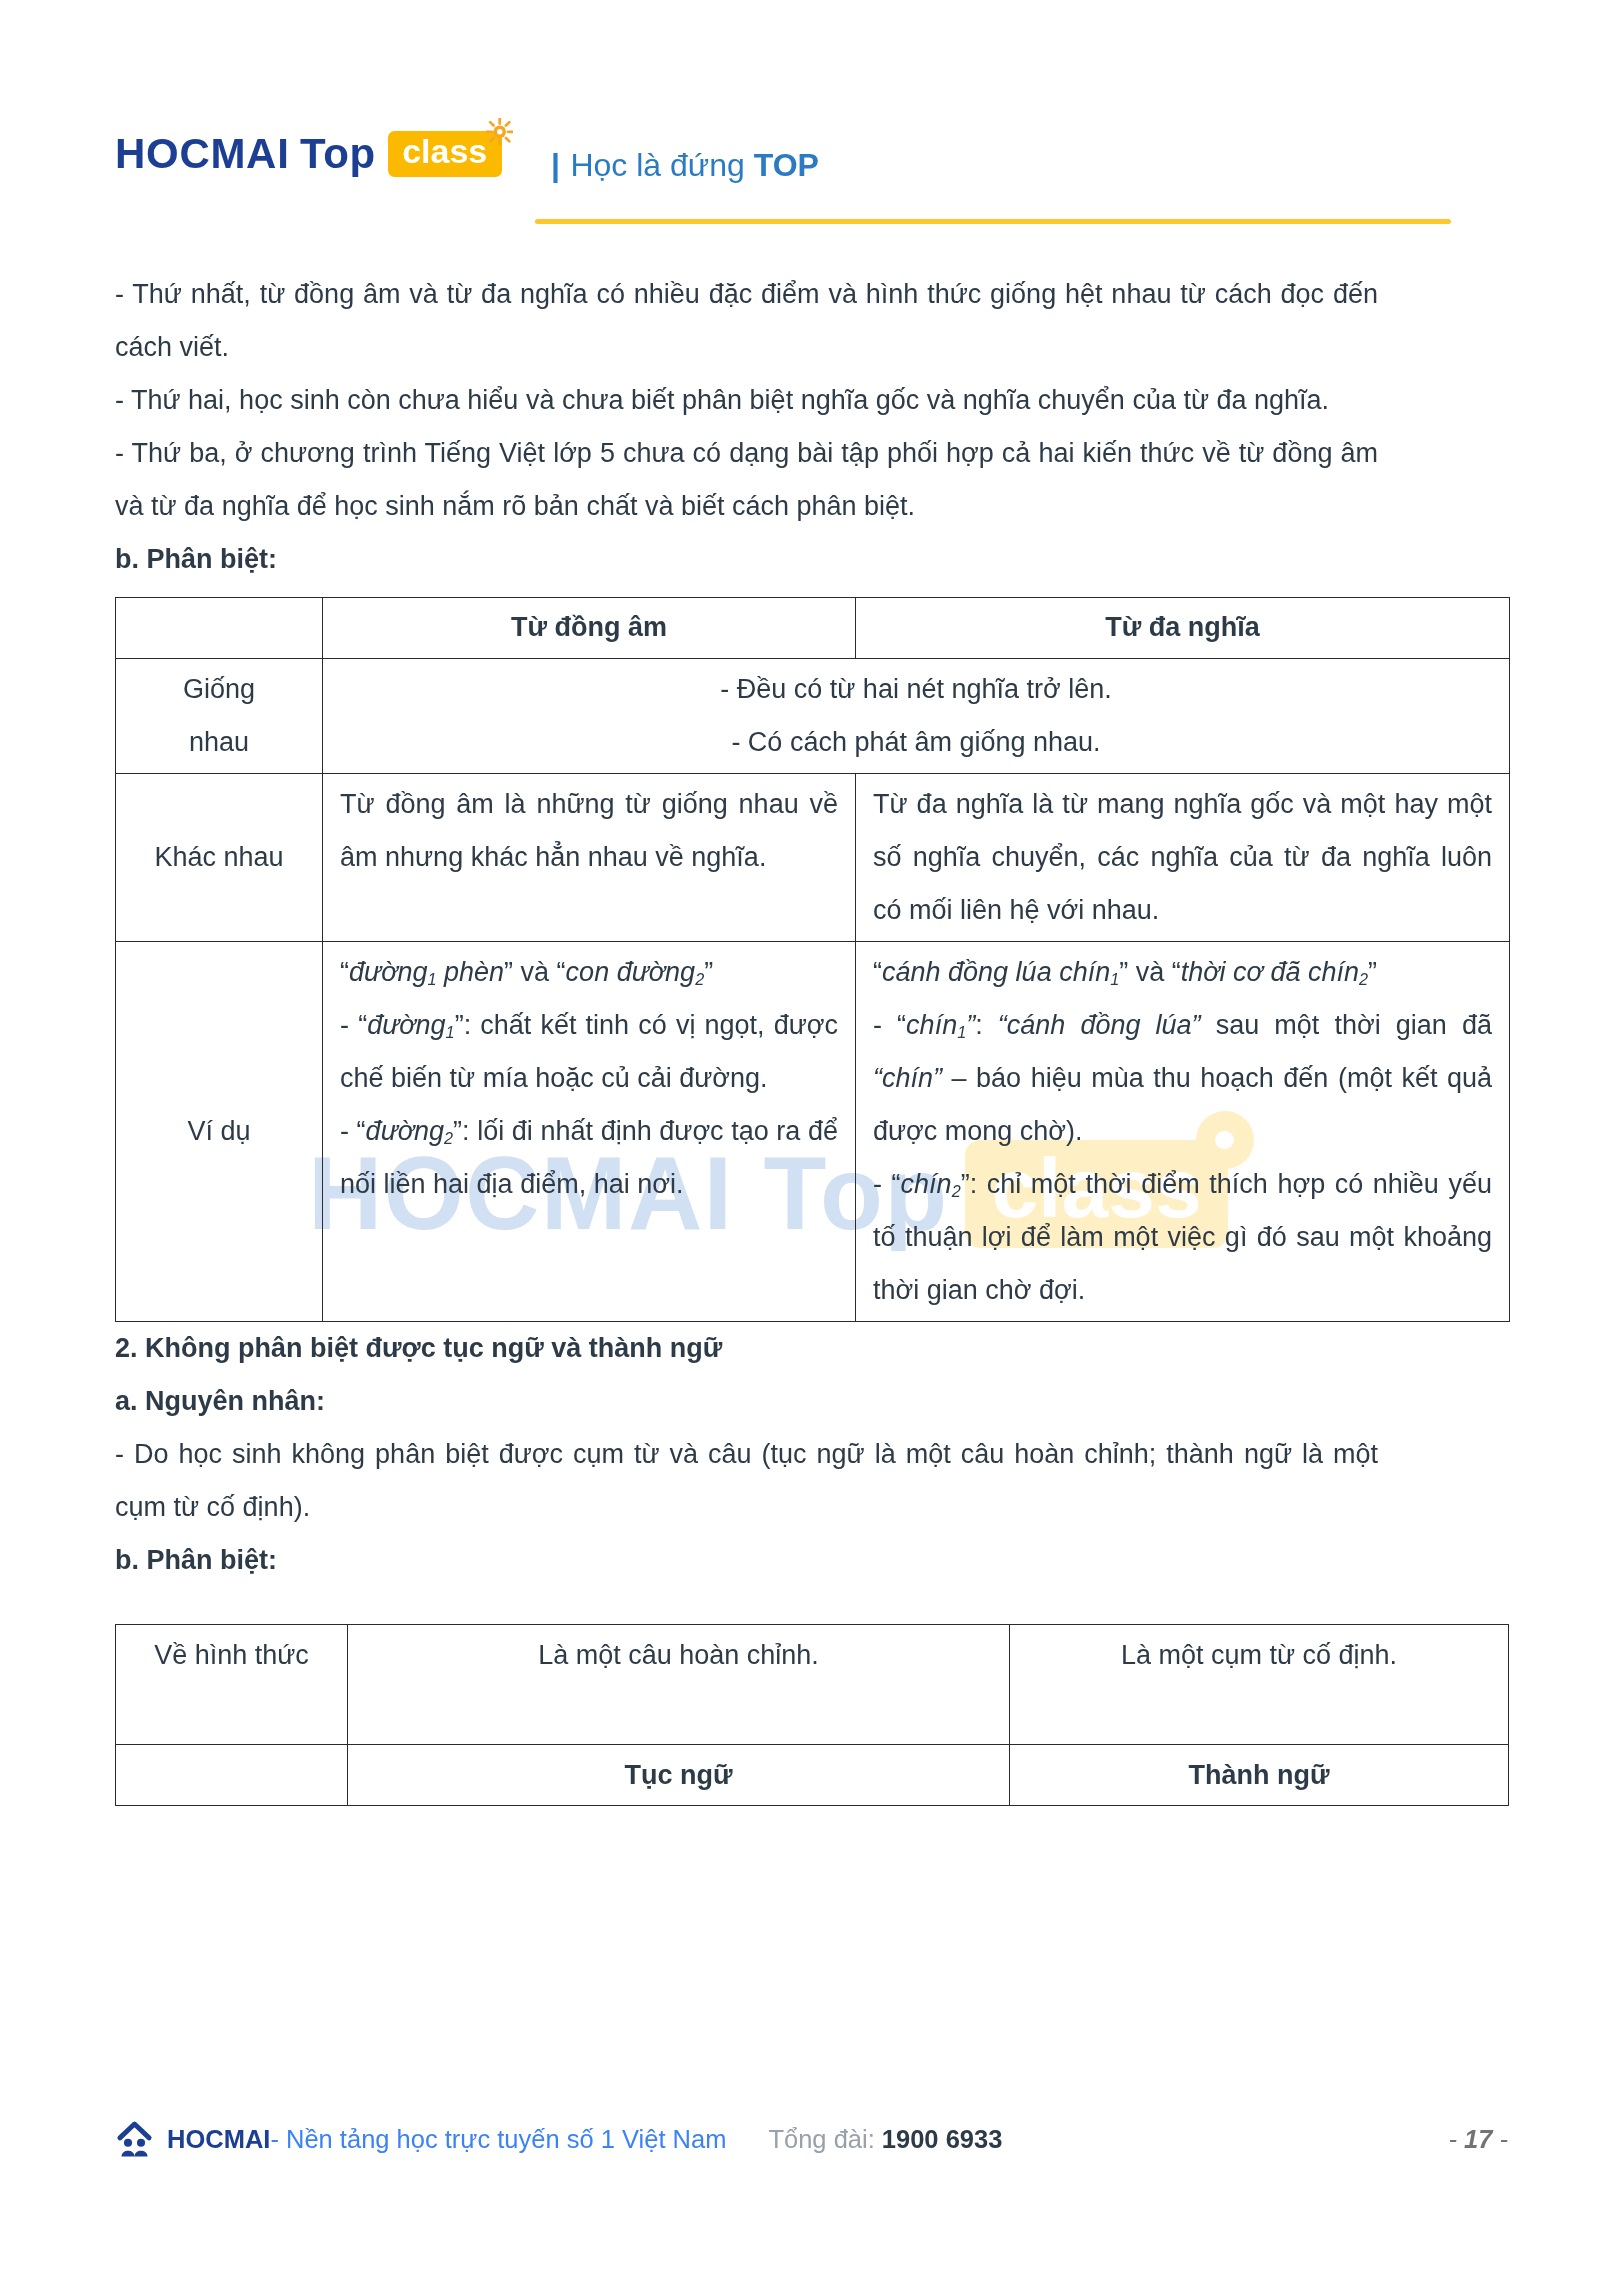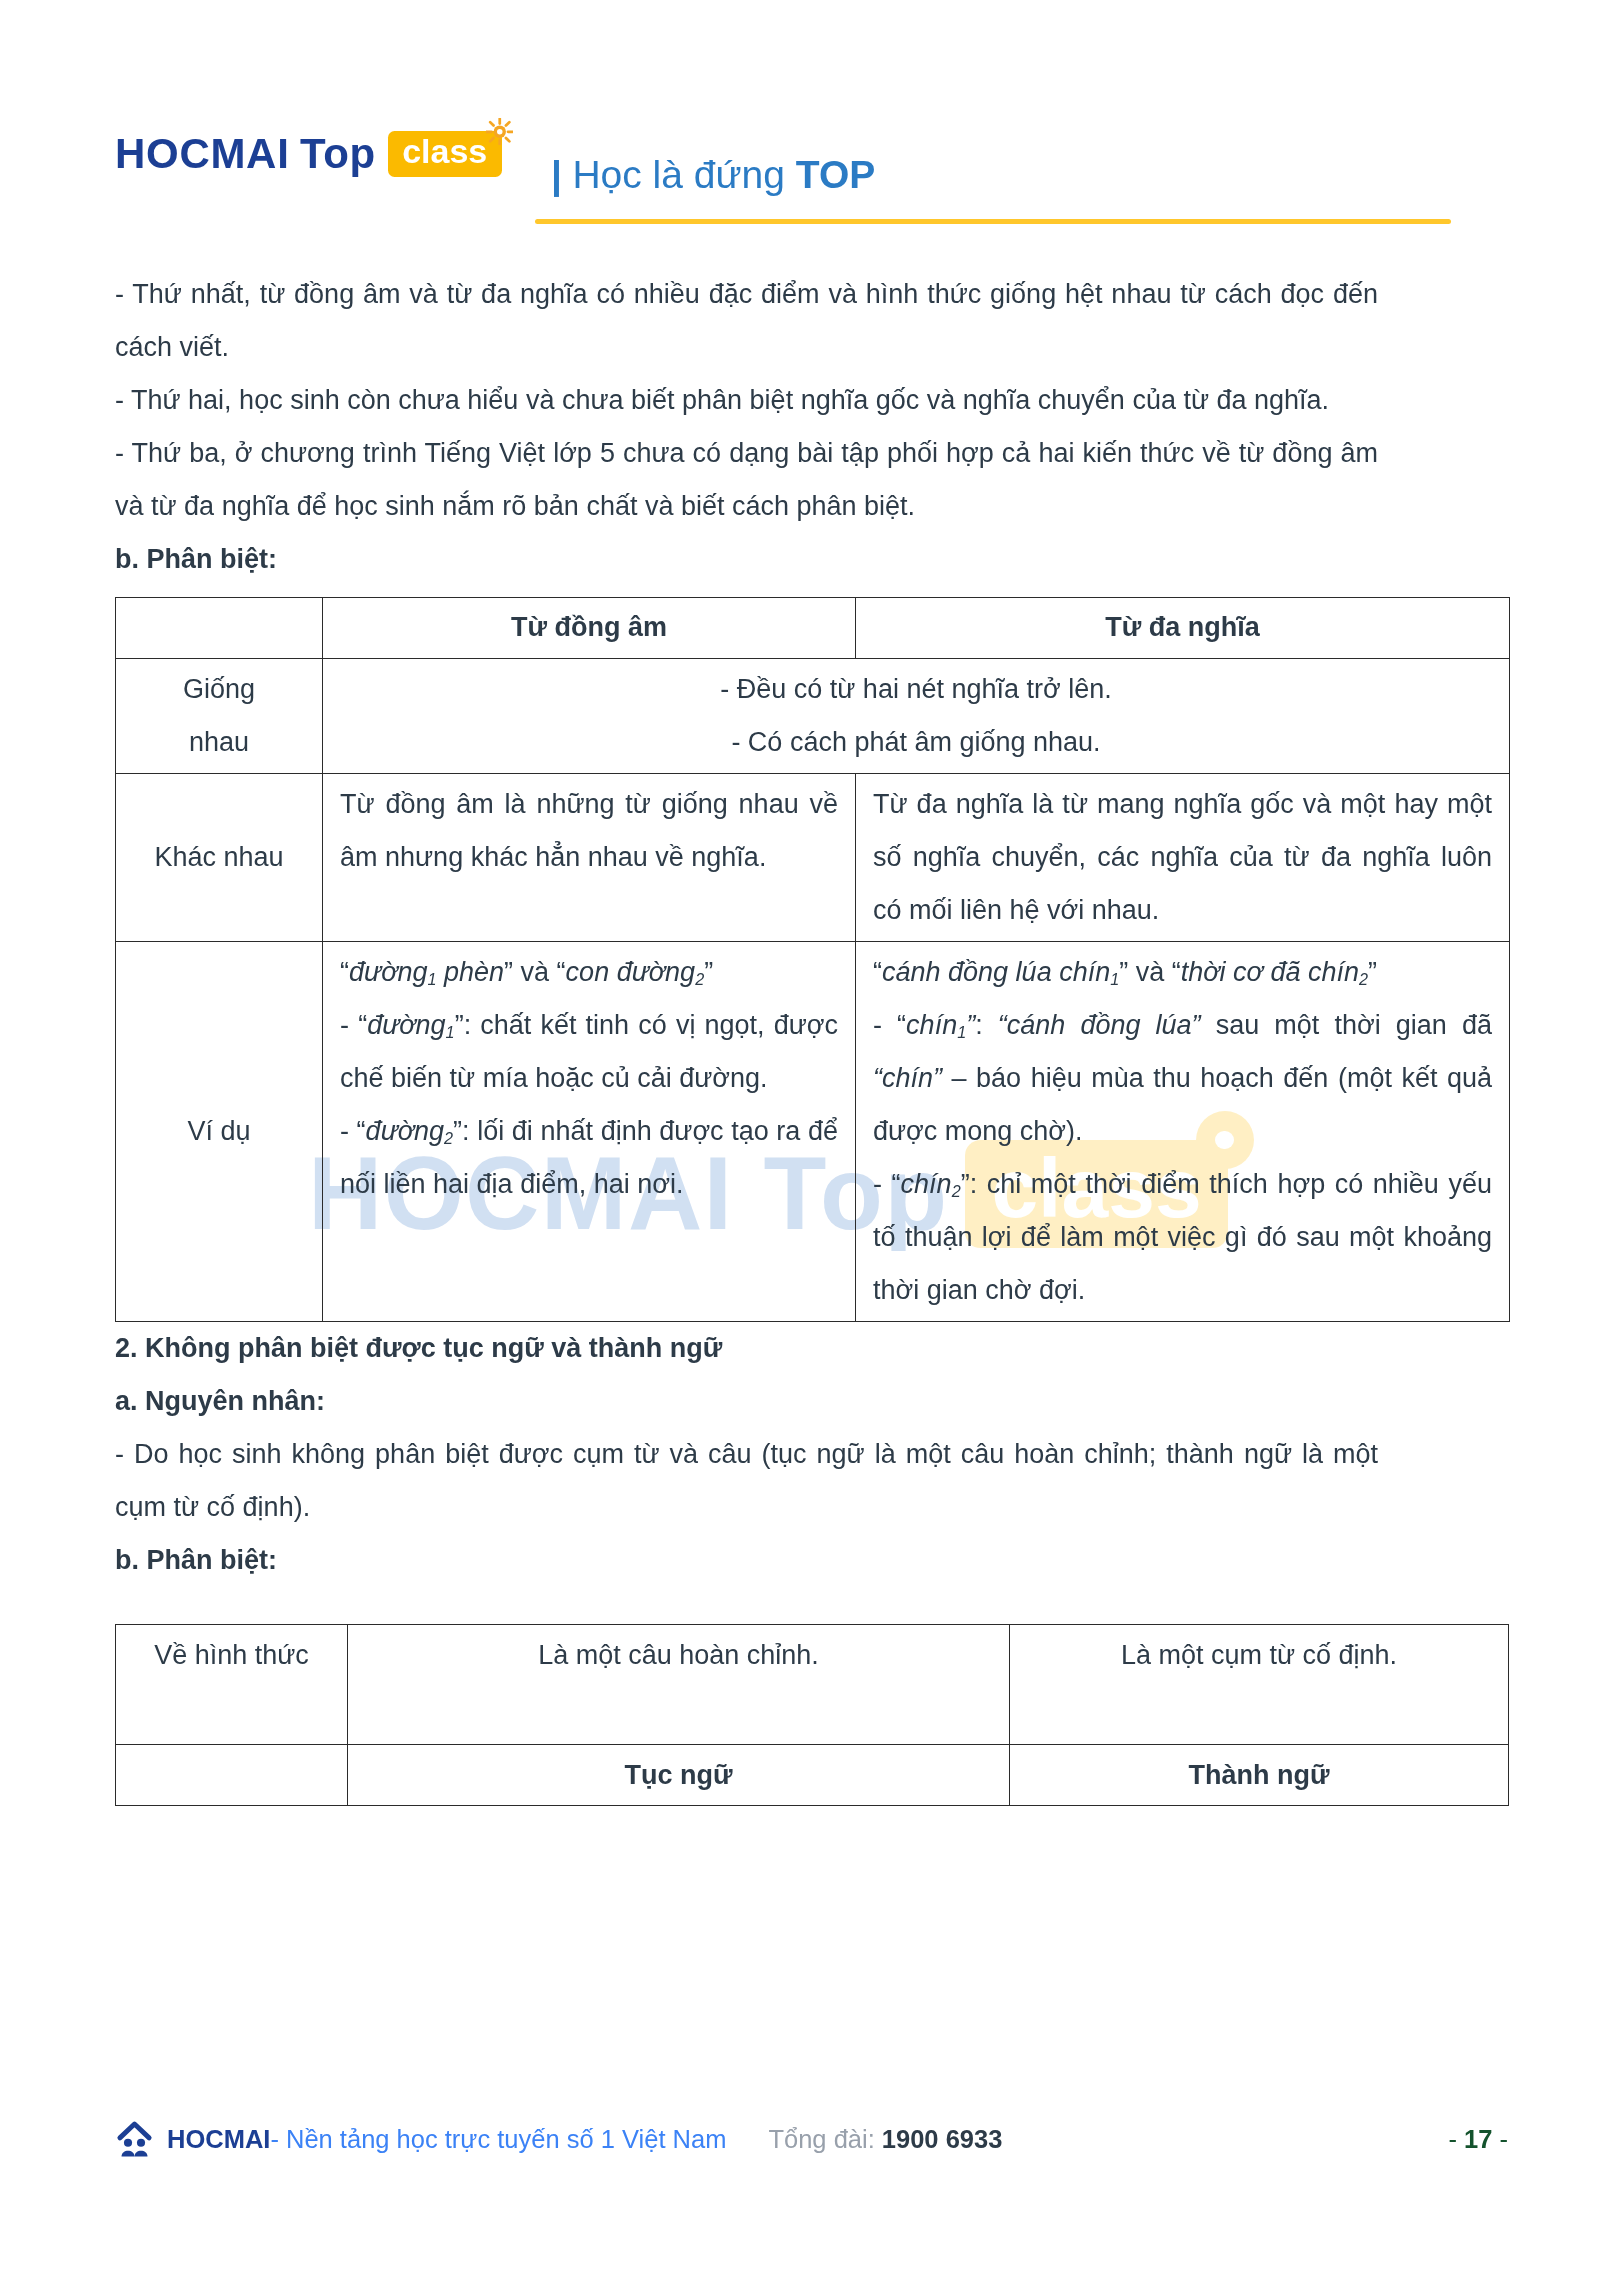--- a/index.html
+++ b/index.html
@@ -20,21 +20,21 @@
   .logo { position: absolute; left: 115px; top: 130px; display: flex; align-items: center; }
   .logo-word { font-size: 42px; font-weight: bold; color: #1c3f94; letter-spacing: 0.7px; white-space: nowrap; }
   .logo-word .sp { margin-left: 10.5px; }
   .logo-badge {
     position: relative; margin-left: 11.8px;
     background: #fbba00; color: #fff;
     font-weight: bold; font-size: 34px;
     padding: 2.6px 14.4px 6.5px; border-radius: 6.5px; line-height: 1.1;
   }
   .badge-gear { position: absolute; right: -11.8px; top: -13px; width: 27.5px; height: 27.5px; }
-  .tagline { position: absolute; left: 551px; top: 153px; font-size: 39px; color: #2b7bc4; white-space: nowrap; }
+  .tagline { position: absolute; left: 551px; top: 147px; font-size: 32px; color: #2b7bc4; white-space: nowrap; }
   .tagline .bar { font-weight: bold; margin-right: 10.5px; }
   .tagline .tb { font-weight: bold; }
   .header-rule { position: absolute; left: 535px; top: 219px; width: 916px; height: 5.2px; background: #ffc72c; border-radius: 2.6px; }
 
   
   .watermark {
     position: absolute; left: 308px; top: 1135px; z-index: 0;
     opacity: 0.28; display: flex; align-items: center; white-space: nowrap;
   }
   .wm-text { font-size: 103px; font-weight: bold; color: #5b8fd0; letter-spacing: 1.3px; }
@@ -67,21 +67,21 @@
   
   .footer {
     position: absolute; left: 115px; right: 115px; top: 2119px;
     display: flex; align-items: center; font-size: 25.5px; z-index: 1; white-space: nowrap;
   }
   .f-icon { width: 39px; height: 41px; margin-right: 13px; flex: 0 0 auto; }
   .f-brand { color: #1c3f94; font-weight: bold; }
   .f-desc { color: #3b82f6; }
   .f-hot { margin-left: 42px; color: #98a0ab; }
   .f-hot-num { color: #2d3b48; font-weight: bold; }
-  .f-page { margin-left: auto; color: #14532d; }
+  .f-page { margin-left: auto; color: #737373; font-style: italic; }
   .f-page .num { font-weight: bold; }
 </style>
 </head>
 <body>
 
 <div class="page">
 
   <header class="header">
     <div class="logo">
       <span class="logo-word">

